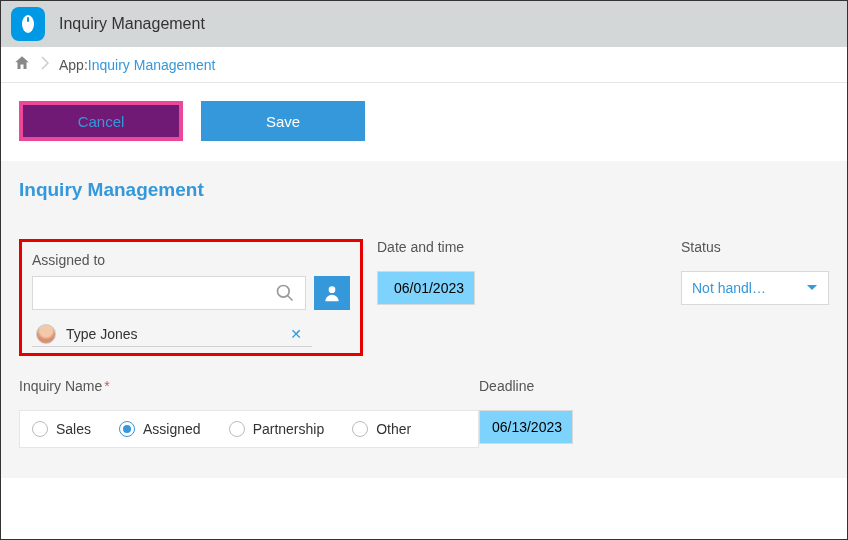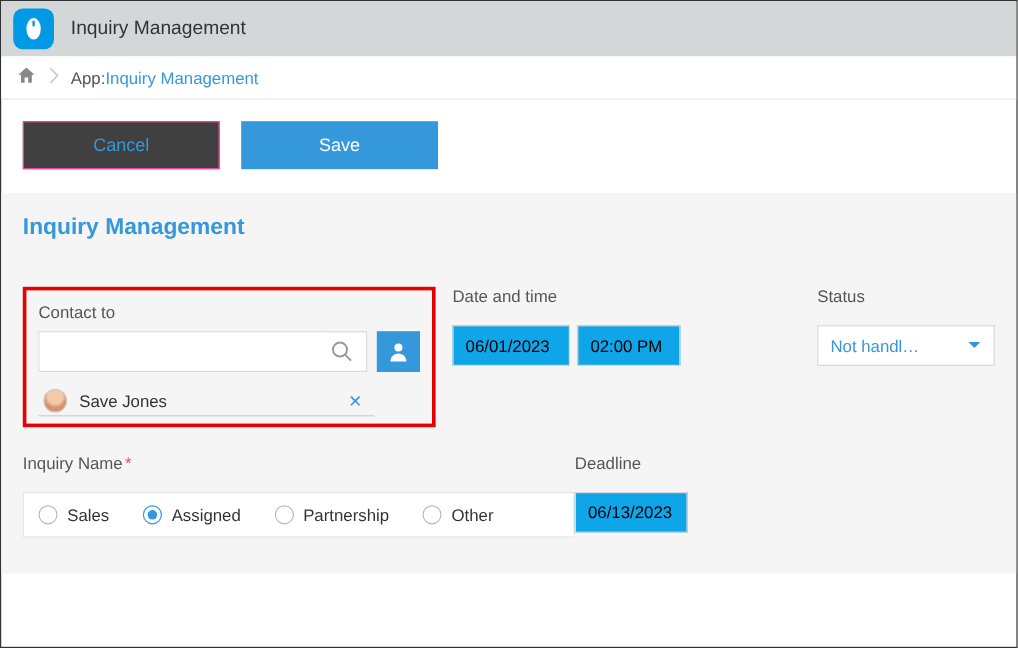--- a/index.html
+++ b/index.html
@@ -59,23 +59,23 @@
   width: 164px;
   height: 40px;
   display: flex;
   align-items: center;
   justify-content: center;
   font-size: 15px;
   cursor: pointer;
   border: none;
 }
 .btn-cancel {
-  background: #404040;
+  background: #701a75;
   color: #3498db;
-  border: 1px solid #ec4899;
+  border: 4px solid #ec4899;
 }
 .btn-save {
   background: #3498db;
   color: #fff;
 }
 
 
 .form-area {
   background: #f5f5f5;
   padding: 18px 18px 30px 18px;
@@ -146,22 +146,22 @@
 .avatar {
   width: 20px; height: 20px; border-radius: 50%;
   background: radial-gradient(circle at 50% 30%, #f2c9a9 40%, #d89070 60%);
   margin-right: 10px;
   border: 1px solid #ccc;
 }
 .user-name { flex: 1; color: #333; }
 .remove-x { color: #3498db; cursor: pointer; font-size: 14px; padding: 0 6px; }
 .dt-inputs { display: flex; gap: 6px; }
 .txt-input {
-  height: 34px; background: #0ea5e9; border: 1px solid #d9d9d9;
-  padding: 0 10px; font-size: 14px; text-align: left;
+  height: 34px; background: #7dd3fc; border: 1px solid #d9d9d9;
+  padding: 0 10px; font-size: 14px; text-align: right;
 }
 .date-input { width: 98px; }
 .time-input { width: 86px; }
 .status-group { margin-left: auto; width: 148px; justify-content: space-between; }
 .status-select {
   height: 34px;
   border: 1px solid #d9d9d9;
   background: #fff;
   display: flex; align-items: center;
   padding: 0 10px;
@@ -229,50 +229,49 @@
   <button class="btn btn-save">Save</button>
 </div>
 
 <div class="form-area">
   <div class="form-title">Inquiry Management</div>
 
 
   <div class="row" style="align-items:flex-start;">
 
     <div class="assigned-block">
-      <div class="field-label">Contact to</div>
+      <div class="field-label">Assigned to</div>
       <div class="assigned-row1" style="margin-top:8px;">
         <div class="assigned-input">
           <input value="" style="">
           <span class="search-icon-box">
             <svg viewBox="0 0 24 24">
                 <circle cx="10" cy="10" r="7"></circle>
                 <line x1="15" y1="15" x2="21" y2="21"></line>
               </svg>
           </span>
         </div>
         <div class="user-picker-btn">
           <svg viewBox="0 0 24 24">
               <circle cx="12" cy="8" r="4"></circle>
               <path d="M4 22c0-4.4 3.6-8 8-8s8 3.6 8 8z"></path>
             </svg>
         </div>
       </div>
       <div class="assigned-user-row">
         <div class="avatar"></div>
-        <span class="user-name">Save Jones</span>
+        <span class="user-name">Type Jones</span>
         <span class="remove-x">✕</span>
       </div>
     </div>
 
     <div class="field-group" style="margin-left:14px; margin-top:16px;">
       <div class="field-label">Date and time</div>
       <div class="dt-inputs" style="margin-top:8px;">
         <input class="txt-input date-input" value="06/01/2023" style="">
-        <input class="txt-input time-input" value="02:00 PM" style="">
       </div>
     </div>
 
     <div class="field-group status-group" style="margin-top:16px;">
       <div class="field-label">Status</div>
       <div class="status-select" style="margin-top:8px;">
         <span>Not handl…</span>
         <svg viewBox="0 0 12 8">
             <path d="M1 1 L6 6 L11 1z"></path>
           </svg>

